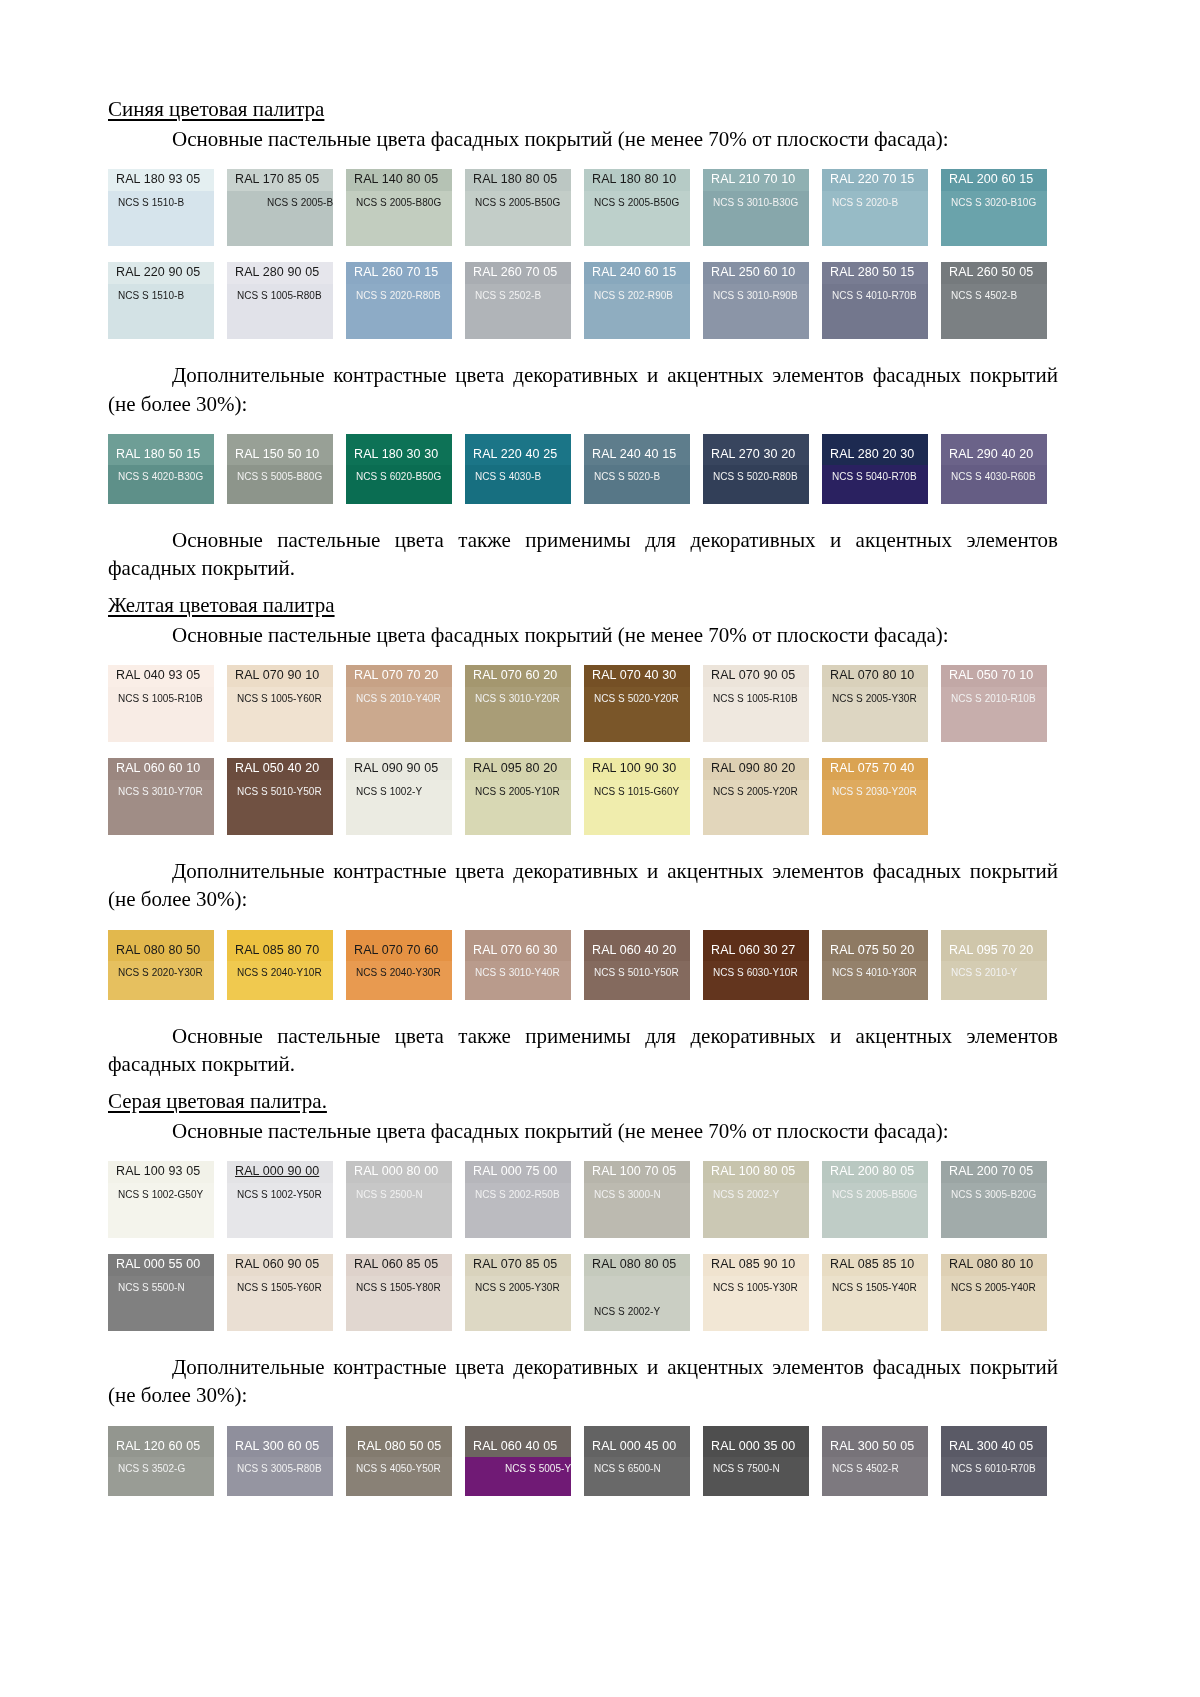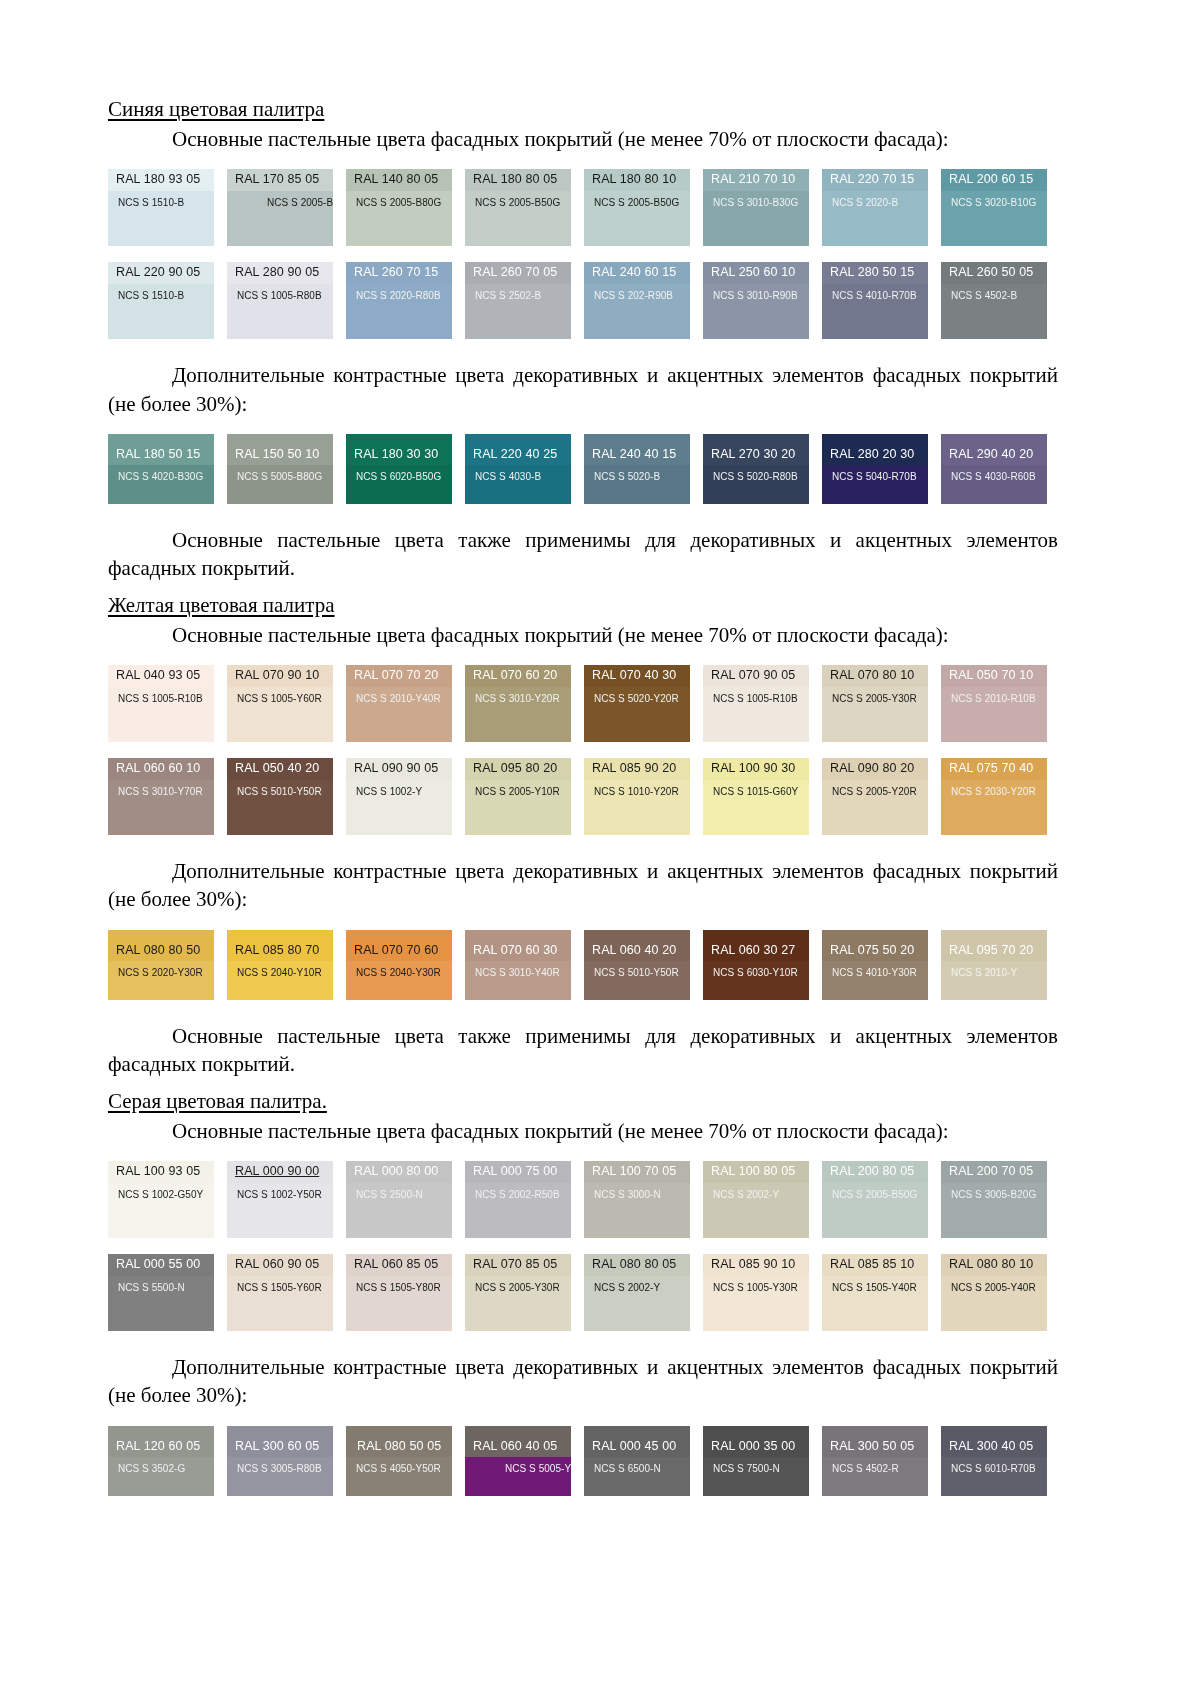--- a/index.html
+++ b/index.html
@@ -274,24 +274,20 @@
           <div class="band-ncs txt-mid" style="background: rgb(112, 81, 66);">NCS S 5010-Y50R</div>
         </div>
         <div class="swatch" style="background: rgb(235, 235, 226); flex-direction: column; justify-content: flex-start;">
           <div class="band-ral txt-dark" style="background: rgb(232, 232, 223);">RAL 090 90 05</div>
           <div class="band-ncs txt-dark" style="background: rgb(235, 235, 226);">NCS S 1002-Y</div>
         </div>
         <div class="swatch" style="background: rgb(216, 216, 180); flex-direction: column; justify-content: flex-start;">
           <div class="band-ral txt-dark" style="background: rgb(212, 211, 173);">RAL 095 80 20</div>
           <div class="band-ncs txt-dark" style="background: rgb(216, 216, 180);">NCS S 2005-Y10R</div>
         </div>
-        <div class="swatch" style="background: rgb(237, 230, 180); flex-direction: column; justify-content: flex-start;">
-          <div class="band-ral txt-dark" style="background: rgb(234, 226, 173);">RAL 085 90 20</div>
-          <div class="band-ncs txt-dark" style="background: rgb(237, 230, 180);">NCS S 1010-Y20R</div>
-        </div>
         <div class="swatch" style="background: rgb(240, 237, 173); flex-direction: column; justify-content: flex-start;">
           <div class="band-ral txt-dark" style="background: rgb(238, 234, 164);">RAL 100 90 30</div>
           <div class="band-ncs txt-dark" style="background: rgb(240, 237, 173);">NCS S 1015-G60Y</div>
         </div>
         <div class="swatch" style="background: rgb(226, 214, 187); flex-direction: column; justify-content: flex-start;">
           <div class="band-ral txt-dark" style="background: rgb(222, 208, 179);">RAL 090 80 20</div>
           <div class="band-ncs txt-dark" style="background: rgb(226, 214, 187);">NCS S 2005-Y20R</div>
         </div>
         <div class="swatch" style="background: rgb(222, 170, 94); flex-direction: column; justify-content: flex-start;">
           <div class="band-ral txt-light" style="background: rgb(218, 163, 82);">RAL 075 70 40</div>
@@ -390,21 +386,21 @@
           <div class="band-ncs txt-dark" style="background: rgb(234, 223, 211);">NCS S 1505-Y60R</div>
         </div>
         <div class="swatch" style="background: rgb(225, 215, 208); flex-direction: column; justify-content: flex-start;">
           <div class="band-ral txt-dark" style="background: rgb(222, 210, 203);">RAL 060 85 05</div>
           <div class="band-ncs txt-dark" style="background: rgb(225, 215, 208);">NCS S 1505-Y80R</div>
         </div>
         <div class="swatch" style="background: rgb(221, 216, 196); flex-direction: column; justify-content: flex-start;">
           <div class="band-ral txt-dark" style="background: rgb(217, 211, 189);">RAL 070 85 05</div>
           <div class="band-ncs txt-dark" style="background: rgb(221, 216, 196);">NCS S 2005-Y30R</div>
         </div>
-        <div class="swatch" style="background: rgb(202, 206, 195); flex-direction: column; justify-content: flex-start;">
+        <div class="swatch" style="background: rgb(202, 206, 195); flex-direction: column; justify-content: flex-start; gap: 24px;">
           <div class="band-ral txt-dark" style="background: rgb(197, 202, 189);">RAL 080 80 05</div>
           <div class="band-ncs txt-dark" style="background: rgb(202, 206, 195);">NCS S 2002-Y</div>
         </div>
         <div class="swatch" style="background: rgb(242, 231, 213); flex-direction: column; justify-content: flex-start;">
           <div class="band-ral txt-dark" style="background: rgb(240, 227, 207);">RAL 085 90 10</div>
           <div class="band-ncs txt-dark" style="background: rgb(242, 231, 213);">NCS S 1005-Y30R</div>
         </div>
         <div class="swatch" style="background: rgb(235, 225, 203); flex-direction: column; justify-content: flex-start;">
           <div class="band-ral txt-dark" style="background: rgb(232, 220, 195);">RAL 085 85 10</div>
           <div class="band-ncs txt-dark" style="background: rgb(235, 225, 203);">NCS S 1505-Y40R</div>

